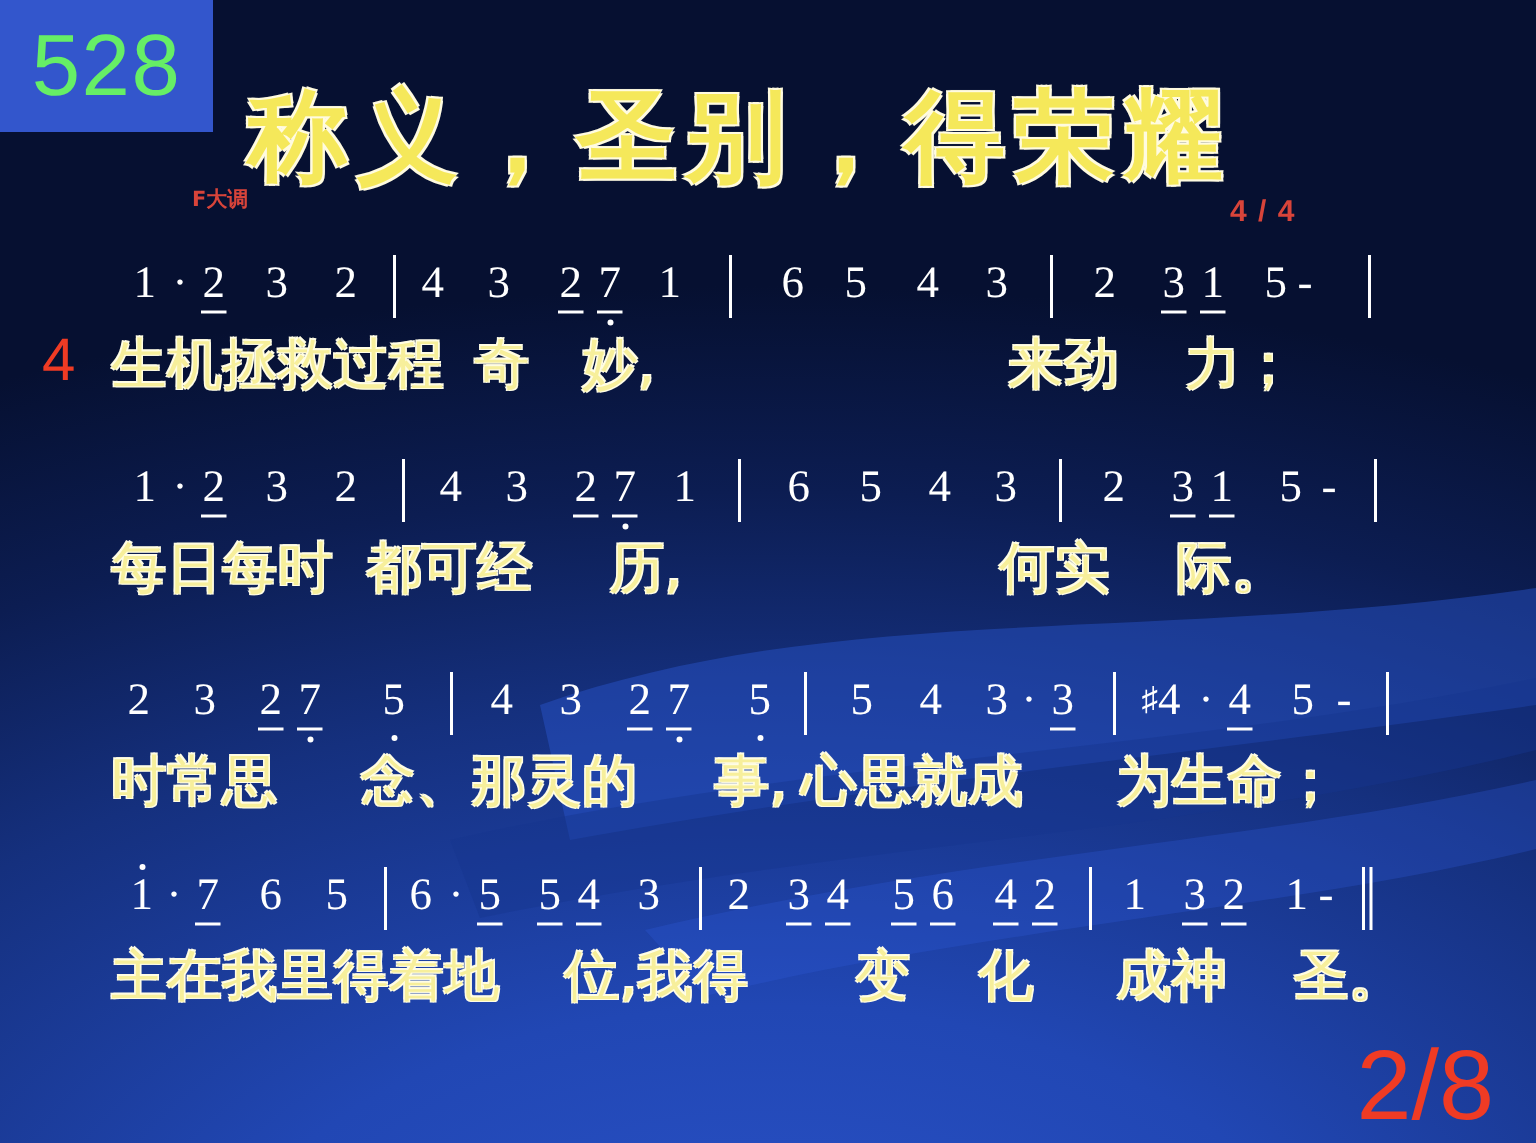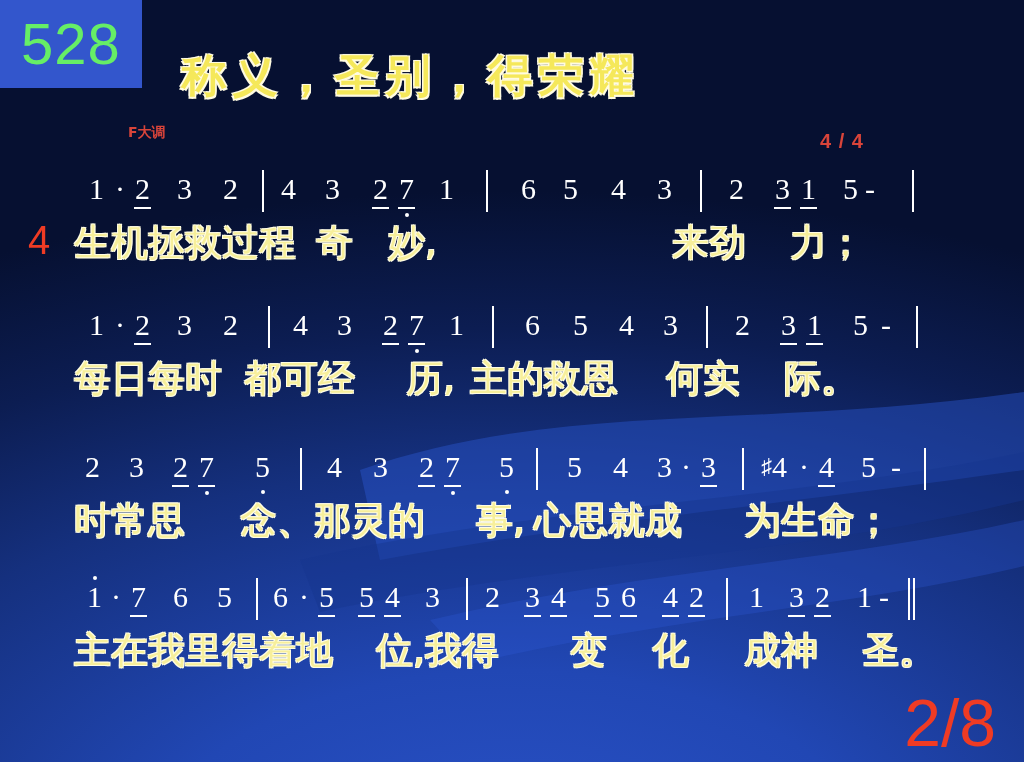--- a/index.html
+++ b/index.html
@@ -37,24 +37,24 @@
     color: #66ee66;
     font-size: 58px;
     line-height: 1;
     font-family: "Liberation Sans", sans-serif;
     letter-spacing: 1px;
   }
   .title {
     position: absolute;
     left: 0; top: 46px;
     width: 822px;
-    text-align: center;
+    text-align: right;
     font-family: "DejaVu Sans", sans-serif;
     font-weight: bold;
-    font-size: 45px;
+    font-size: 67px;
     letter-spacing: 6px;
     color: #f5e85a;
     text-shadow:
       -1.5px -1.5px 0 #fffbe0, 1.5px -1.5px 0 #fffbe0,
       -1.5px 1.5px 0 #fffbe0, 1.5px 1.5px 0 #fffbe0,
       0 0 2px #fffbe0;
   }
   .key {
     position: absolute;
     left: 128px; top: 124px;
@@ -228,21 +228,20 @@
           <span class="tk" style="left: 780px;"><span class="g beam">3</span></span>
           <span class="tk" style="left: 806px;"><span class="g beam">1</span></span>
           <span class="tk" style="left: 852px;"><span class="g">5</span></span>
           <span class="tk" style="left: 880px;"><span class="g">-</span></span>
           <span class="bar" style="left: 916px;"></span>
         </div>
         <div class="lyricline">
           <span class="lw" style="left: 74px;">每日每时</span>
           <span class="lw" style="left: 244px;">都可经</span>
           <span class="lw" style="left: 406px;">历,</span>
-          <span class="lw" style="left: 470px;">主的救恩</span>
           <span class="lw" style="left: 666px;">何实</span>
           <span class="lw" style="left: 784px;">际。</span>
         </div>
       </div>
       <div class="stanza" style="top: 450px;">
         <div class="noteline">
           <span class="tk" style="left: 84px;"><span class="g">2</span></span>
           <span class="tk" style="left: 128px;"><span class="g">3</span></span>
           <span class="tk" style="left: 172px;"><span class="g beam">2</span></span>
           <span class="tk" style="left: 198px;"><span class="g beam">7<span class="dot-lo"></span></span></span>

